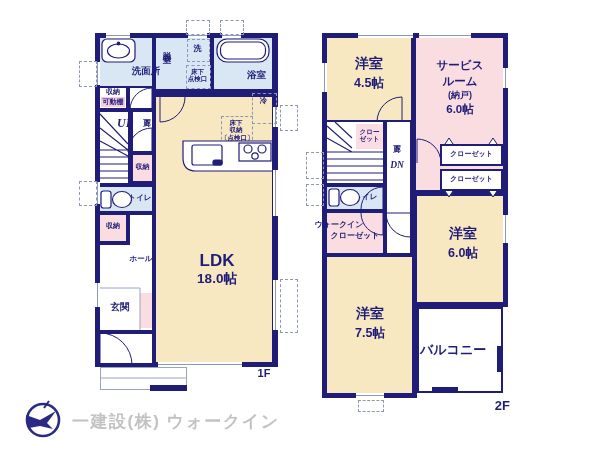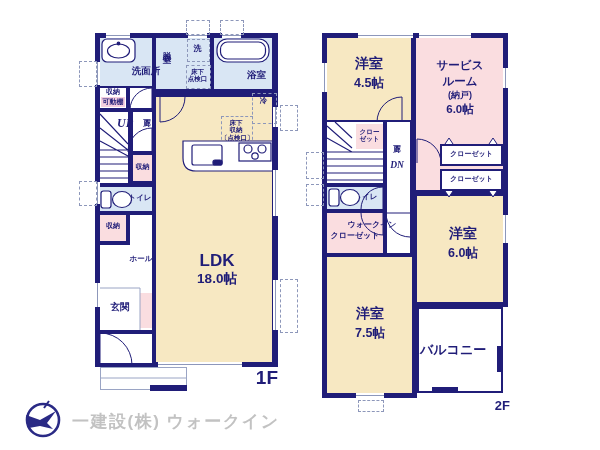--- a/index.html
+++ b/index.html
@@ -96,21 +96,21 @@
     <div class="lbl" style="left:221px;top:119px;width:30px;font-size:6.5px;"><span>床下</span><br><span>収納</span><br><span>〔点検口〕</span></div>
     <div class="lbl it" style="left:112px;top:117px;width:26px;font-size:12px;">UP</div>
     <div class="lbl vt" style="left:142px;top:113px;font-size:7.5px;">廊下</div>
     <div class="lbl" style="left:133px;top:163px;width:19px;font-size:7px;">収納</div>
     <div class="lbl" style="left:128px;top:194px;width:24px;font-size:7.5px;">トイレ</div>
     <div class="lbl" style="left:100px;top:222px;width:26px;font-size:7px;">収納</div>
     <div class="lbl" style="left:129px;top:255px;width:24px;font-size:7.5px;">ホール</div>
     <div class="lbl" style="left:104px;top:302px;width:32px;font-size:9.5px;">玄関</div>
     <div class="lbl" style="left:188px;top:251px;width:58px;font-size:17px;">LDK</div>
     <div class="lbl" style="left:188px;top:271px;width:58px;font-size:13.5px;">18.0帖</div>
-    <div class="lbl" style="left:250px;top:367px;width:28px;font-size:19px;text-align:right;">1F</div>
+    <div class="lbl" style="left:250px;top:367px;width:28px;font-size:11px;text-align:center;">1F</div>
   </div>
 
   <div>
     <div class="wallbase" style="left:322px;top:33px;width:186px;height:274px;"></div>
     <div class="wallbase" style="left:322px;top:253px;width:95px;height:145px;"></div>
 
     <div class="room bg-beige" style="left:327px;top:38px;width:84px;height:82px;"></div>
     <div class="room bg-pink" style="left:416px;top:38px;width:87px;height:152px;"></div>
     <div class="room bg-white" style="left:327px;top:122px;width:56px;height:61px;"></div>
     <div class="room bg-pink" style="left:356px;top:124px;width:27px;height:25px;"></div>
@@ -143,21 +143,21 @@
     <div class="lbl" style="left:426px;top:59px;width:68px;font-size:11.5px;">サービス</div>
     <div class="lbl" style="left:426px;top:75px;width:68px;font-size:11.5px;">ルーム</div>
     <div class="lbl" style="left:426px;top:90px;width:68px;font-size:9px;">(納戸)</div>
     <div class="lbl" style="left:426px;top:103px;width:68px;font-size:11.5px;">6.0帖</div>
     <div class="lbl" style="left:356px;top:128px;width:27px;font-size:6.5px;"><span>クロー</span><br><span>ゼット</span></div>
     <div class="lbl vt" style="left:392px;top:139px;font-size:7.5px;">廊下</div>
     <div class="lbl it" style="left:384px;top:160px;width:26px;font-size:9.5px;">DN</div>
     <div class="lbl" style="left:352px;top:193px;width:28px;font-size:7.5px;">トイレ</div>
     <div class="lbl" style="left:441px;top:150px;width:61px;font-size:7px;">クローゼット</div>
     <div class="lbl" style="left:441px;top:175px;width:61px;font-size:7px;">クローゼット</div>
-    <div class="lbl" style="left:346px;top:221px;width:52px;font-size:8px;">ウォークイン</div>
+    <div class="lbl" style="left:313px;top:221px;width:52px;font-size:8px;">ウォークイン</div>
     <div class="lbl" style="left:329px;top:232px;width:52px;font-size:8px;">クローゼット</div>
     <div class="lbl" style="left:435px;top:226px;width:56px;font-size:14px;">洋室</div>
     <div class="lbl" style="left:435px;top:246px;width:56px;font-size:12.5px;">6.0帖</div>
     <div class="lbl" style="left:341px;top:306px;width:58px;font-size:14px;">洋室</div>
     <div class="lbl" style="left:341px;top:326px;width:58px;font-size:12.5px;">7.5帖</div>
     <div class="lbl" style="left:420px;top:343px;width:64px;font-size:13px;">バルコニー</div>
     <div class="lbl" style="left:482px;top:399px;width:28px;font-size:13px;text-align:right;">2F</div>
   </div>
 
   <svg class="overlay" width="600" height="450" viewBox="0 0 600 450">

